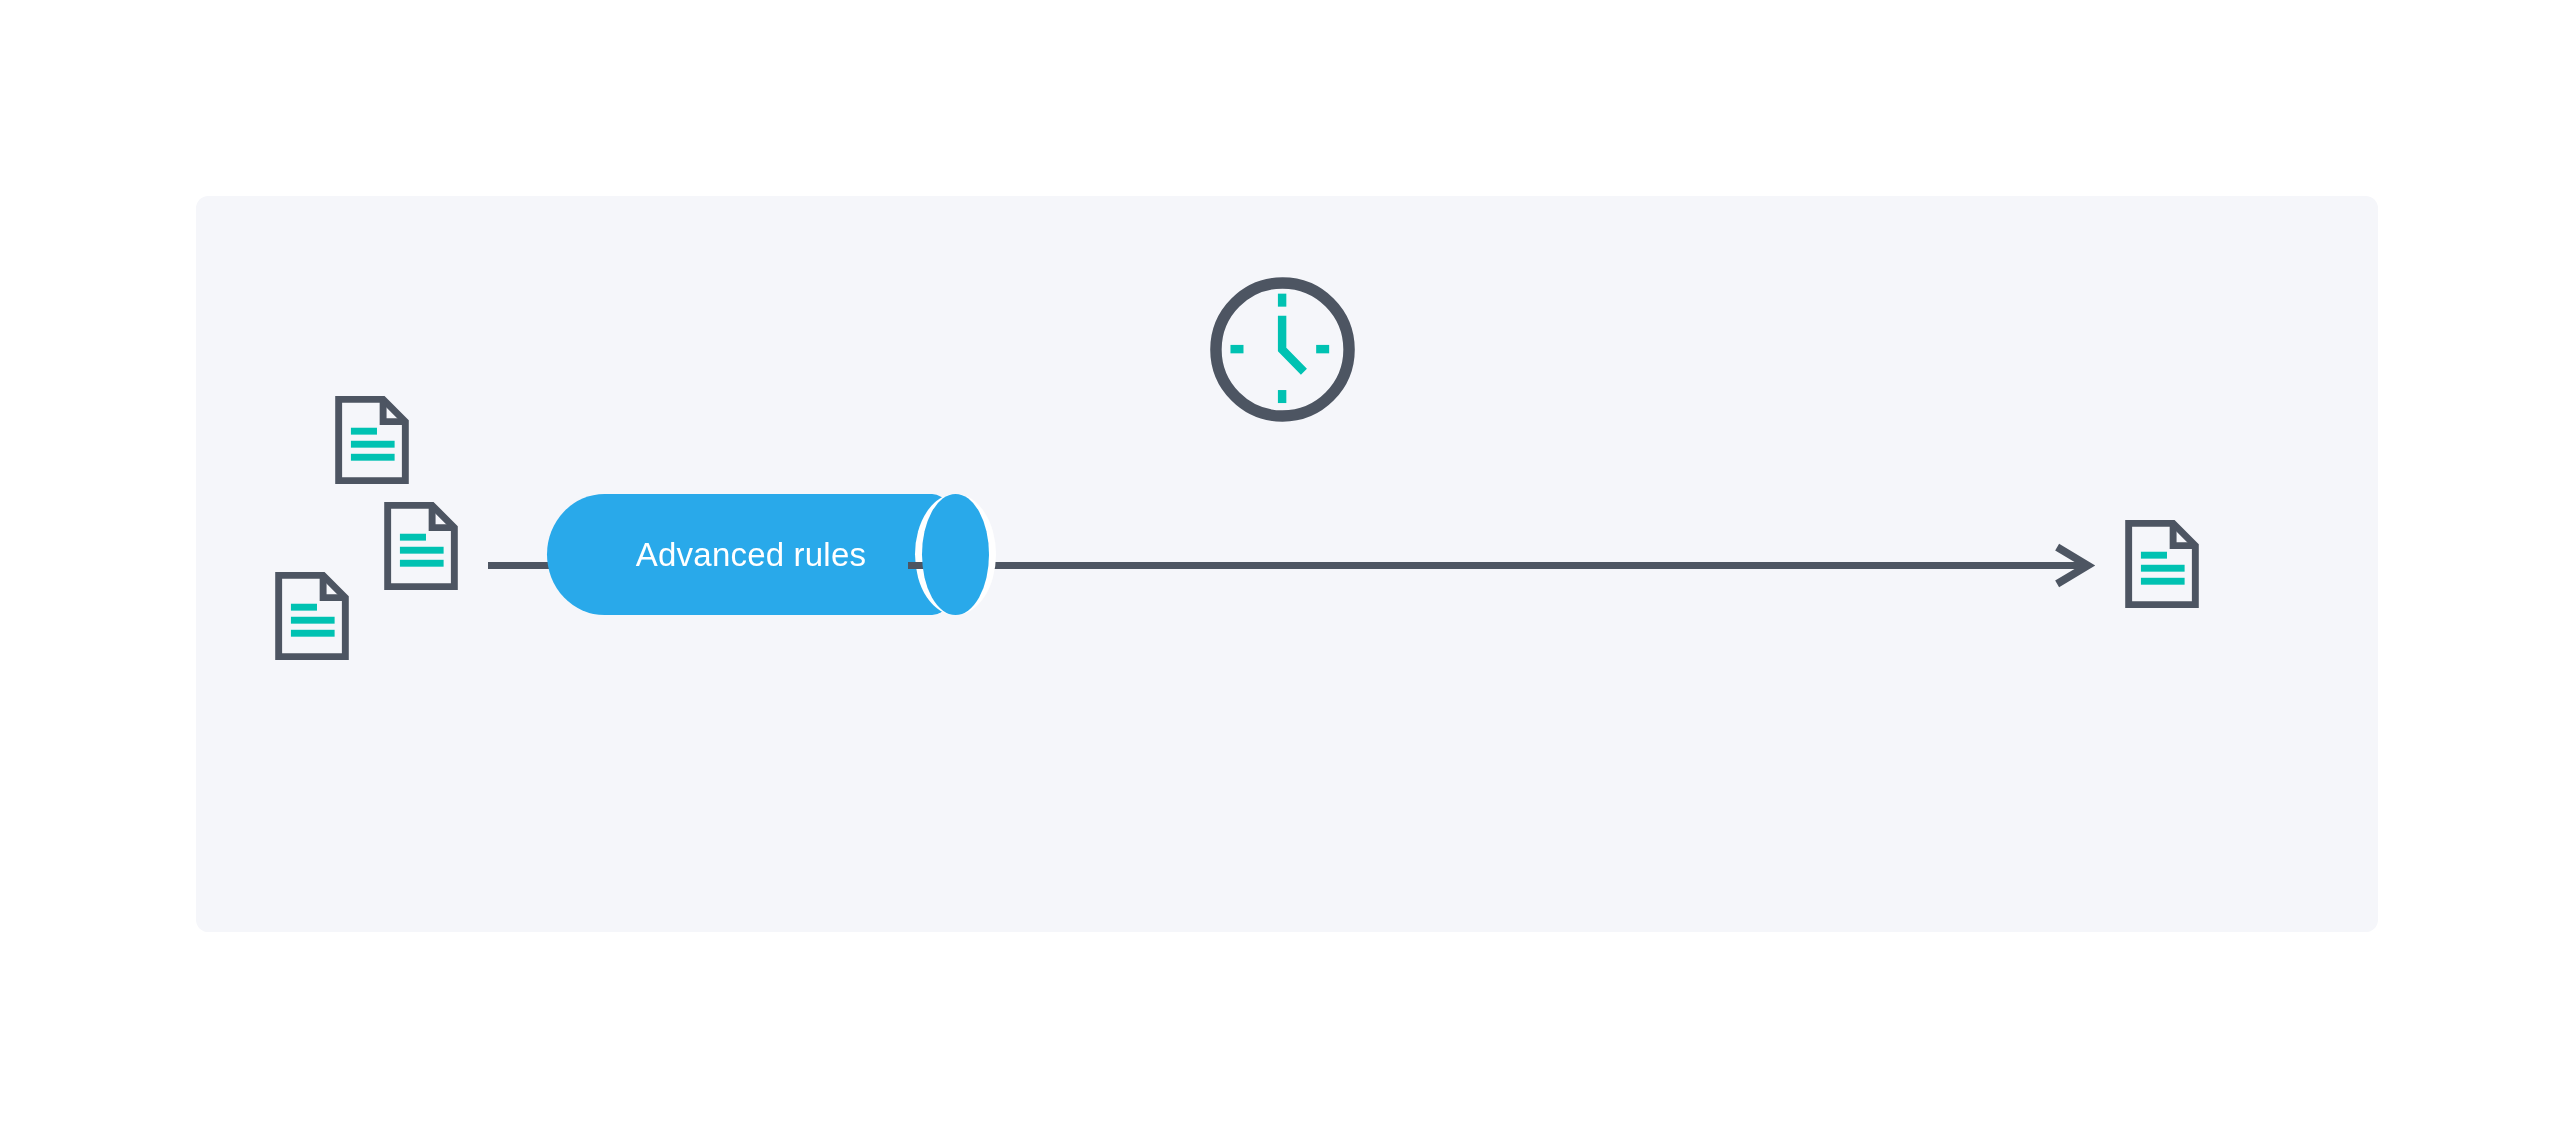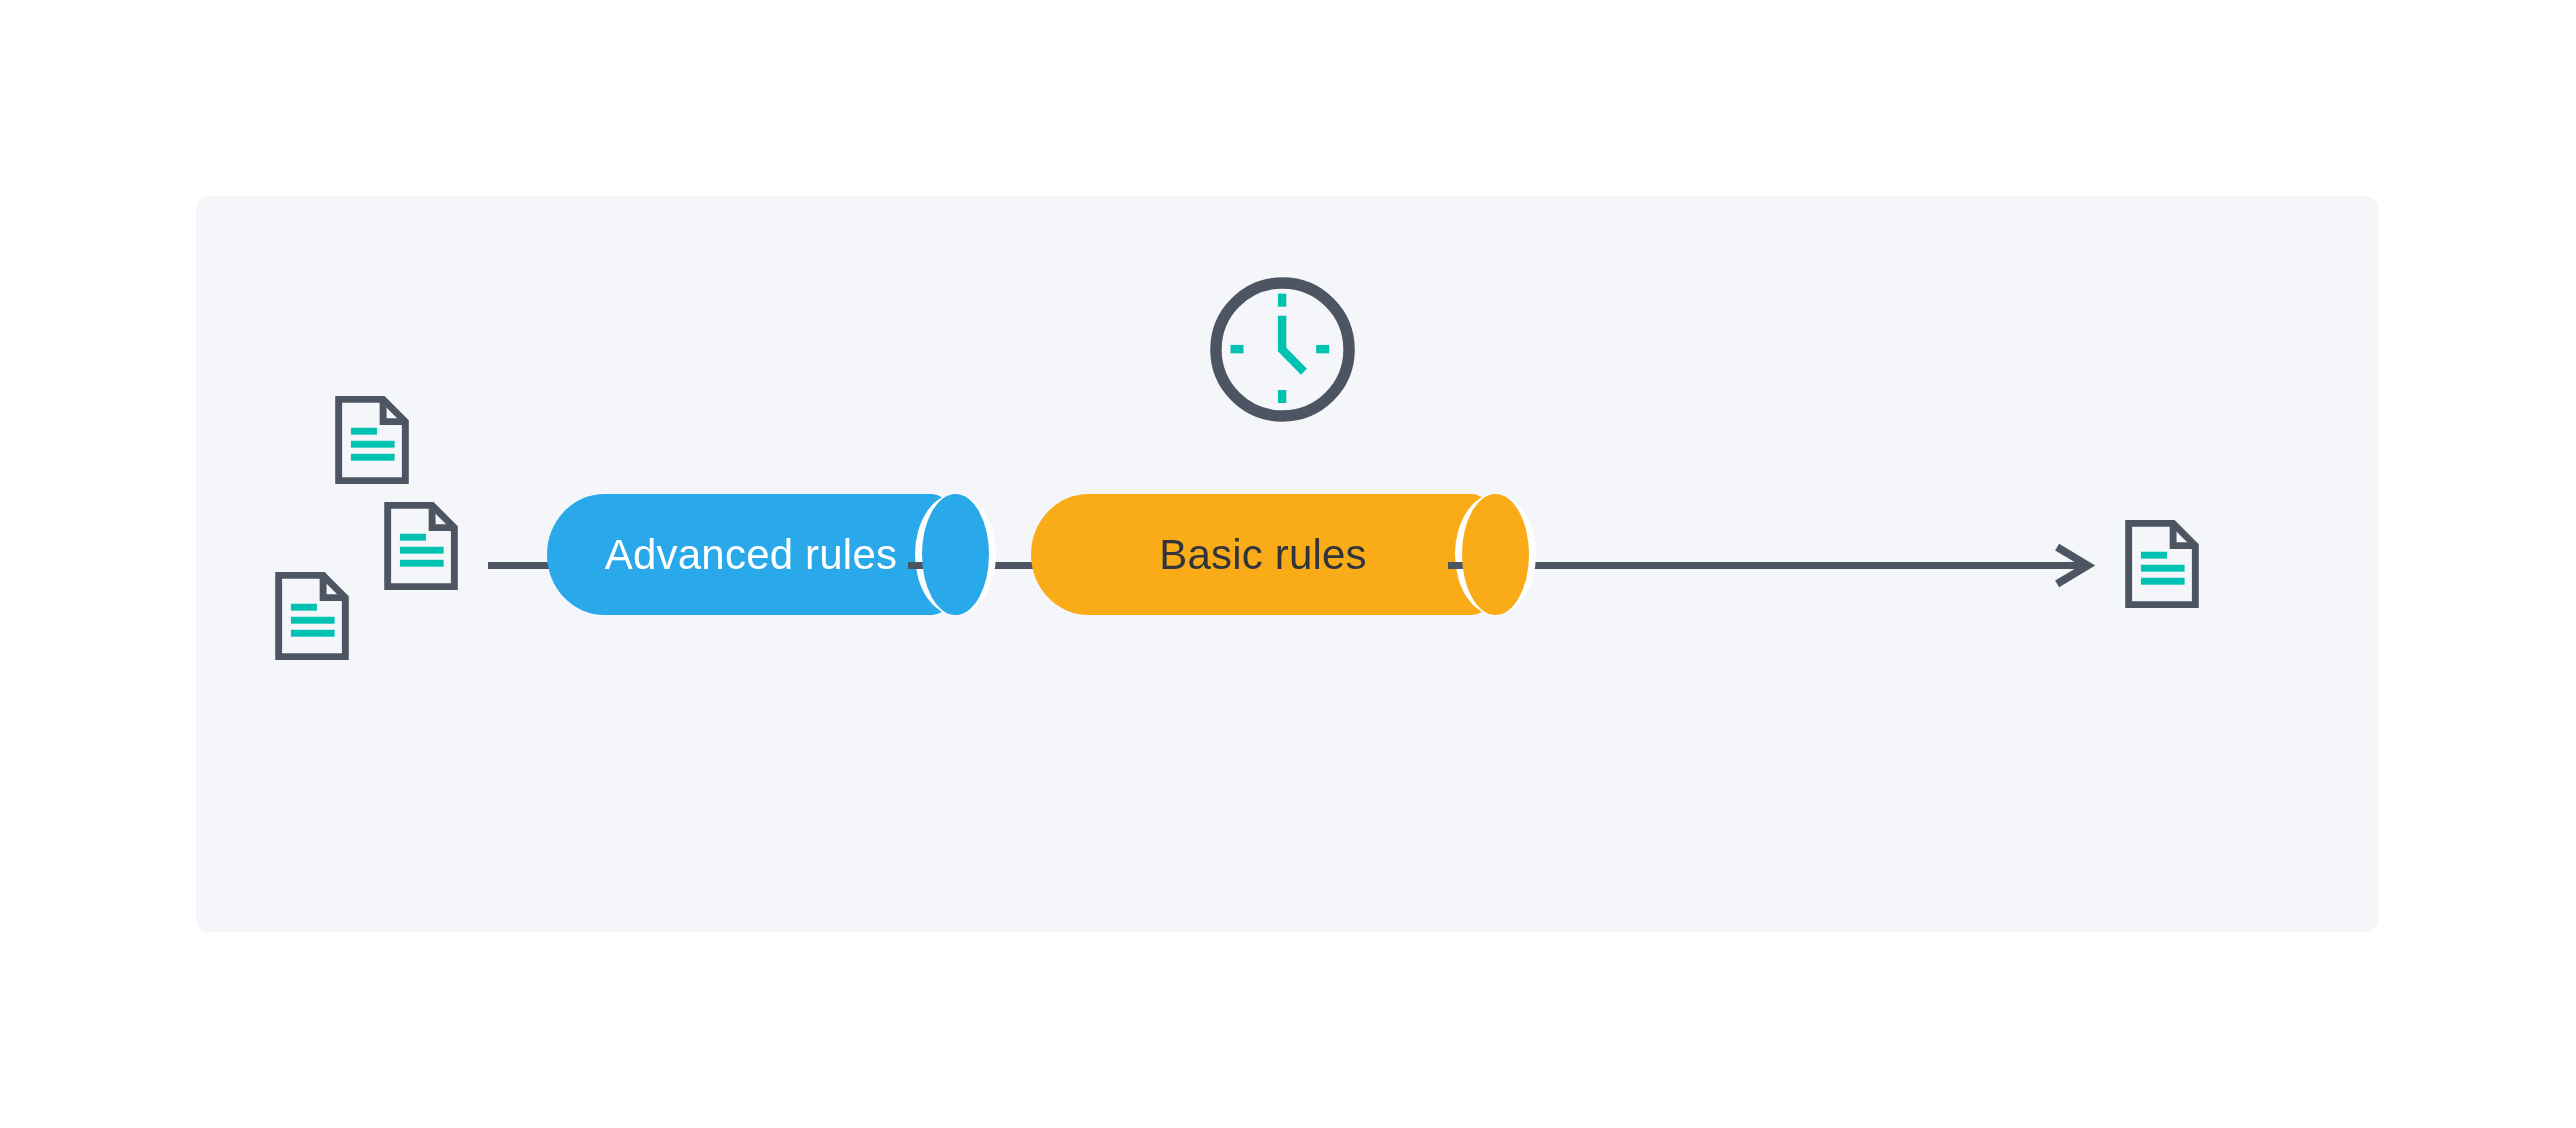--- a/index.html
+++ b/index.html
@@ -72,21 +72,21 @@
     z-index: 4;
   }
   .cyl-label {
     position: absolute;
     left: 0; top: 0;
     width: calc(100% - 34px);
     height: 121px;
     display: flex;
     align-items: center;
     justify-content: center;
-    font-size: 42px;
+    font-size: 33px;
     letter-spacing: 0.2px;
     color: var(--text);
     z-index: 5;
     white-space: nowrap;
   }
   .icon-abs { position: absolute; z-index: 2; }
 </style>
 </head>
 <body>
 
@@ -129,27 +129,20 @@
   <div class="flow-line"></div>
 
   <div class="cyl" style="left: 547px; width: 442px; --fill: #29A9EA; --text: #FFFFFF;">
     <div class="cyl-body"></div>
     <div class="cyl-ring"></div>
     <div class="cyl-dash"></div>
     <div class="cyl-cap"></div>
     <div class="cyl-label">Advanced rules</div>
   </div>
 
-  <div class="cyl" style="left: 1031px; width: 498px; --fill: #F9AC17; --text: #32343B;">
-    <div class="cyl-body"></div>
-    <div class="cyl-ring"></div>
-    <div class="cyl-dash"></div>
-    <div class="cyl-cap"></div>
-    <div class="cyl-label">Basic rules</div>
-  </div>
 
 
   <svg class="icon-abs" style="left:1982px; top:531px; z-index:1;" width="115" height="69" viewBox="0 0 150 90">
     <line x1="0" y1="45" x2="131" y2="45" stroke="#4D5562" stroke-width="9"></line>
     <polyline points="98,21 138,45 98,69" fill="none" stroke="#4D5562" stroke-width="10" stroke-linejoin="miter"></polyline>
   </svg>
 
   <svg class="icon-abs" style="left:2121px; top:518px;" width="82" height="92" viewBox="0 0 107 120">
     <path d="M10 7 H68 L97 36 V113 H10 Z" fill="#F5F6FA" stroke="#4D5562" stroke-width="9" stroke-linejoin="miter"></path>
     <path d="M68 7 V36 H97" fill="none" stroke="#4D5562" stroke-width="9"></path>

